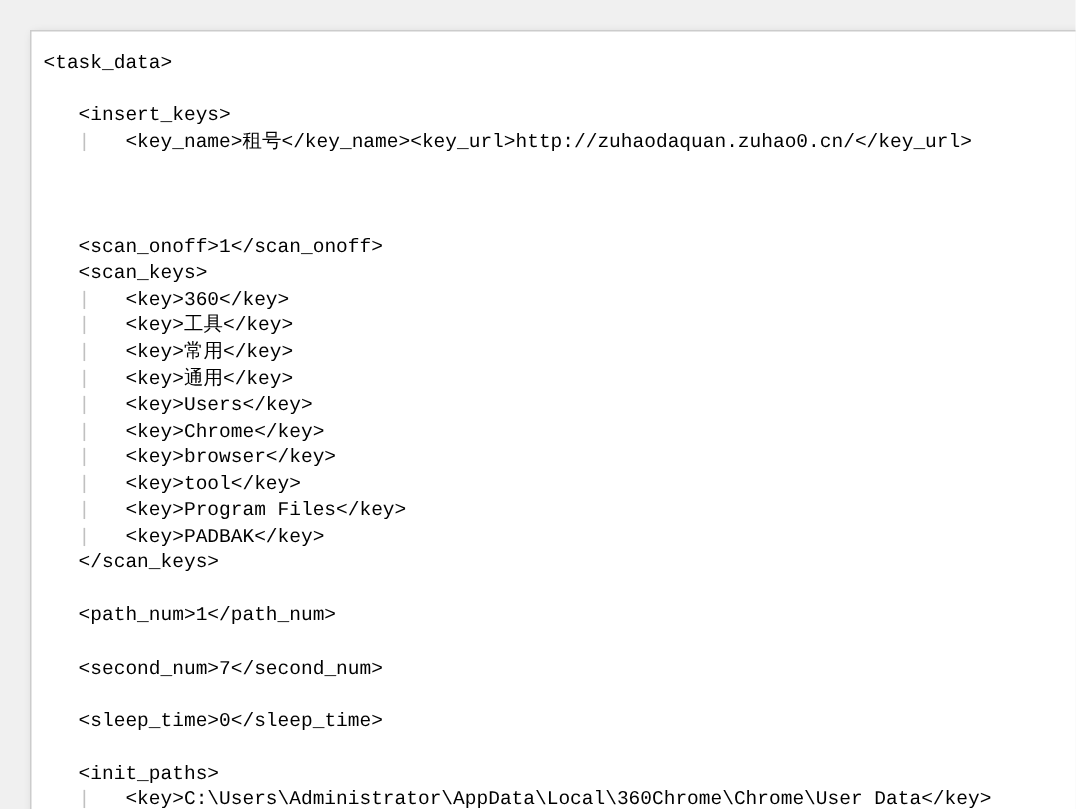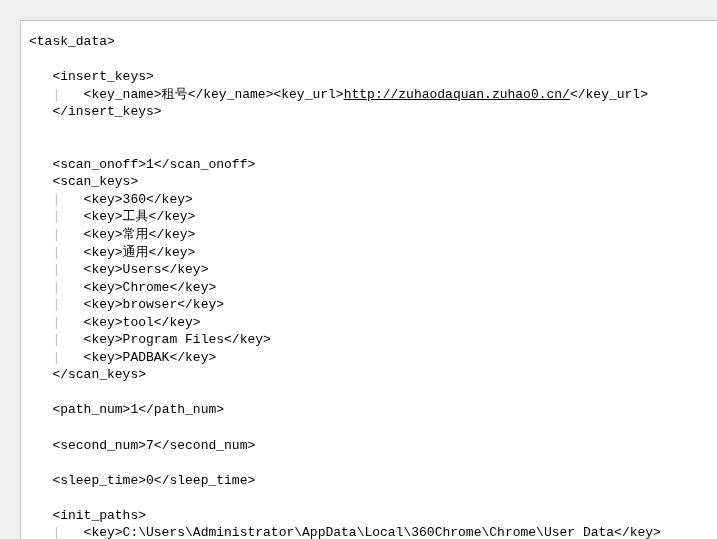--- a/index.html
+++ b/index.html
@@ -26,36 +26,35 @@
     font-family: "Courier New", Consolas, monospace;
   }
   .blank {
     height: 1.35em;
   }
   .guide {
     color: #c0c0c0;
   }
   .url {
     color: #000;
-    text-decoration: underline;
   }
 </style>
 </head>
 <body>
 
 <div class="container">
 
   <div class="line">&lt;task_data&gt;</div>
   <div class="blank"></div>
 
   <div class="line"><span class="guide">   </span><span>&lt;insert_keys&gt;</span></div>
 
   <div class="line"><span class="guide">   |   </span><span>&lt;key_name&gt;</span><span>租号</span><span>&lt;/key_name&gt;</span><span>&lt;key_url&gt;</span><span class="url">http://zuhaodaquan.zuhao0.cn/</span><span>&lt;/key_url&gt;</span></div>
 
-  <div class="line"><span class="guide">   </span><span>&lt;/insert_keys&gt;</span></div>
+  <div class="line"><span class="guide">   </span></div>
 
   <div class="blank"></div>
   <div class="blank"></div>
 
   <div class="line"><span class="guide">   </span><span>&lt;scan_onoff&gt;</span><span>1</span><span>&lt;/scan_onoff&gt;</span></div>
 
   <div class="line"><span class="guide">   </span><span>&lt;scan_keys&gt;</span></div>
 
   <div id="scan-keys-list">
       <div class="line"><span class="guide">   |   </span><span>&lt;key&gt;360&lt;/key&gt;</span></div>

